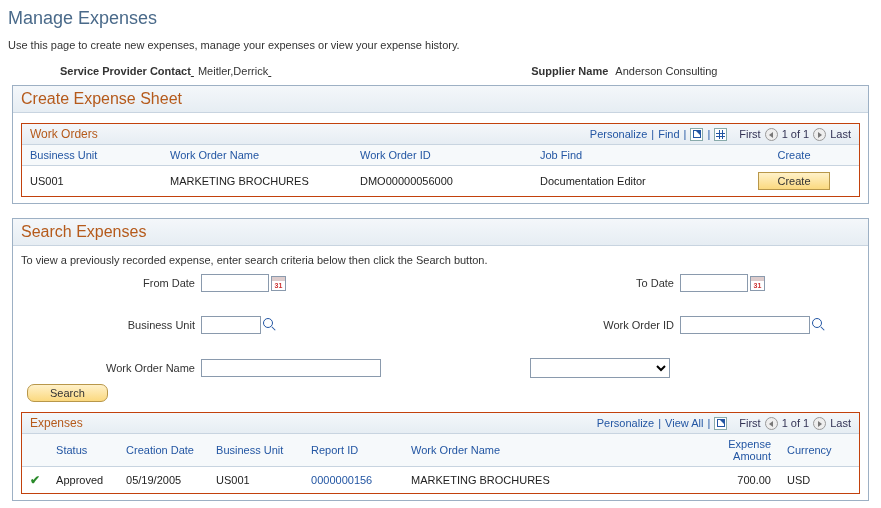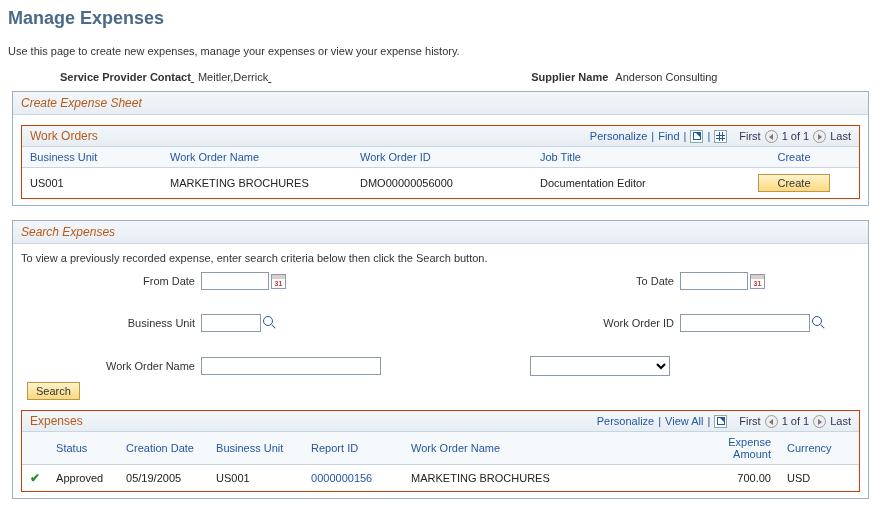--- a/index.html
+++ b/index.html
@@ -8,22 +8,22 @@
     font-size: 11px;
     color: #333;
     margin: 0;
     padding: 8px;
     background: #fff;
     width: 881px;
   }
   .page-title {
     color: #4a6a8a;
     font-size: 18px;
-    font-weight: bold;
-    margin: 0 0 16px 0;
+    font-weight: normal;
+    margin: 0 0 10px 0;
   }
   .page-desc {
     font-size: 11px;
     color: #333;
     margin: 0 0 14px 0;
   }
   .contact-row {
     margin: 0 0 8px 0;
     padding: 0 12px;
     text-decoration: underline;
@@ -32,24 +32,23 @@
   .contact-val { display:inline-block; margin-left:4px;}
   .supplier-block { display:inline-block; margin-left: 260px;}
   .panel {
     border: 1px solid #9db0c4;
     margin: 0 4px 14px 4px;
     background: #fff;
   }
   .panel-title {
     background: linear-gradient(#f4f7fa,#e6edf3);
     color: #b55a1b;
-    font-size: 12px;
+    font-size: 16px;
     padding: 4px 8px;
     border-bottom: 1px solid #c8d4e0;
-    font-style: italic;
   }
   .panel-body { padding: 6px 8px; }
   .instr { margin: 2px 0 8px 0; color:#333;}
   .sub-table-wrap {
     border: 1px solid #c2410c;
     margin-top: 4px;
   }
   .sub-head {
     background: linear-gradient(#f4f7fa,#e6edf3);
     padding: 3px 8px;
@@ -96,21 +95,21 @@
   table.data th.center, table.data td.center { text-align:center; }
   table.data td { padding:6px 8px; color:#222; }
   .btn {
     background: linear-gradient(#fff1c9,#fbd97f);
     border:1px solid #b8974a;
     padding:2px 18px;
     font-size:11px;
     cursor:pointer;
     color:#333;
   }
-  .btn-search { padding:2px 8px; margin:6px 0 6px 6px; }
+  .btn-search { padding:2px 22px; margin:6px 0 6px 6px;border-radius:7px; }
   .form-grid {
     display:grid;
     grid-template-columns: 180px 180px 1fr 150px 180px;
     row-gap:24px;
     align-items:center;
     margin-top:4px;
   }
   .flabel { text-align:right; padding-right:6px; color:#333;}
   .fcell { display:flex; align-items:center; gap:2px;}
   input.txt {
@@ -169,21 +168,21 @@
           <span class="nav-arrow right"></span>
           <span>Last</span>
         </span>
       </div>
       <table class="data">
         <thead>
           <tr>
             <th style="width:140px">Business Unit</th>
             <th style="width:190px">Work Order Name</th>
             <th style="width:180px">Work Order ID</th>
-            <th>Job Title</th>
+            <th>Job Find</th>
             <th class="center" style="width:130px">Create</th>
           </tr>
         </thead>
         <tbody>
           <tr>
             <td>US001</td>
             <td>MARKETING BROCHURES</td>
             <td>DMO00000056000</td>
             <td>Documentation Editor</td>
             <td class="center"><button class="btn">Create</button></td>

